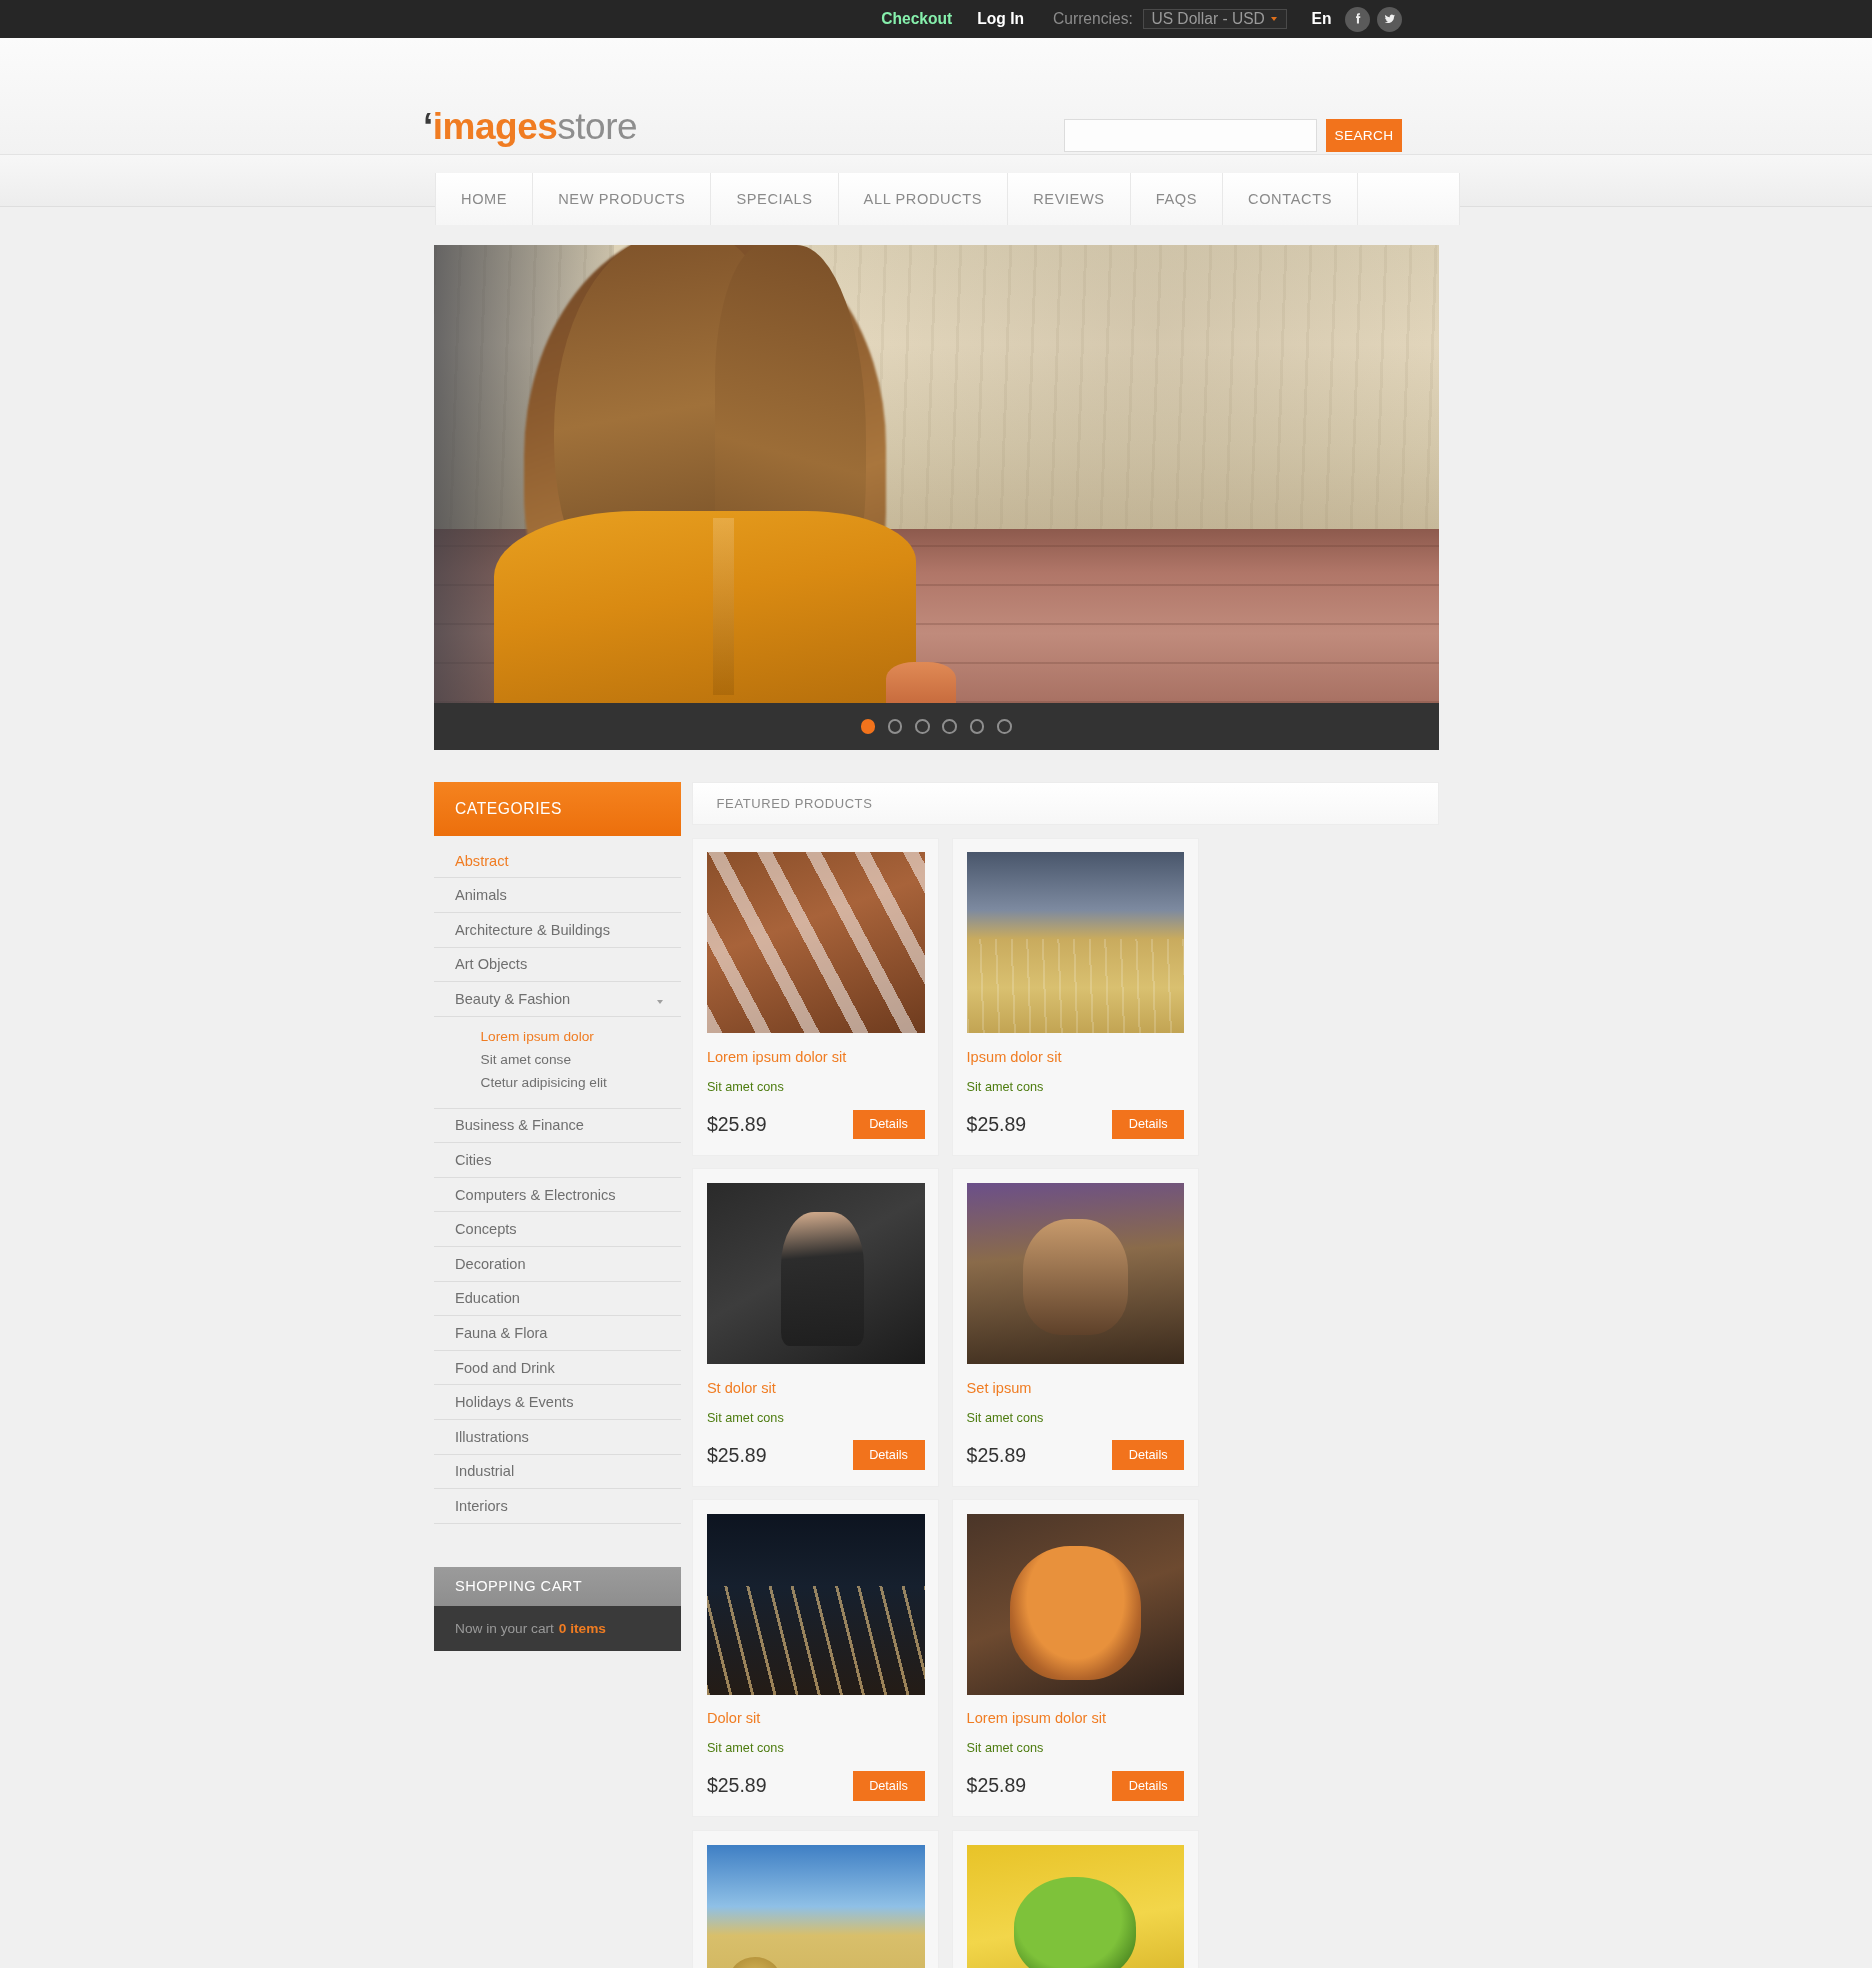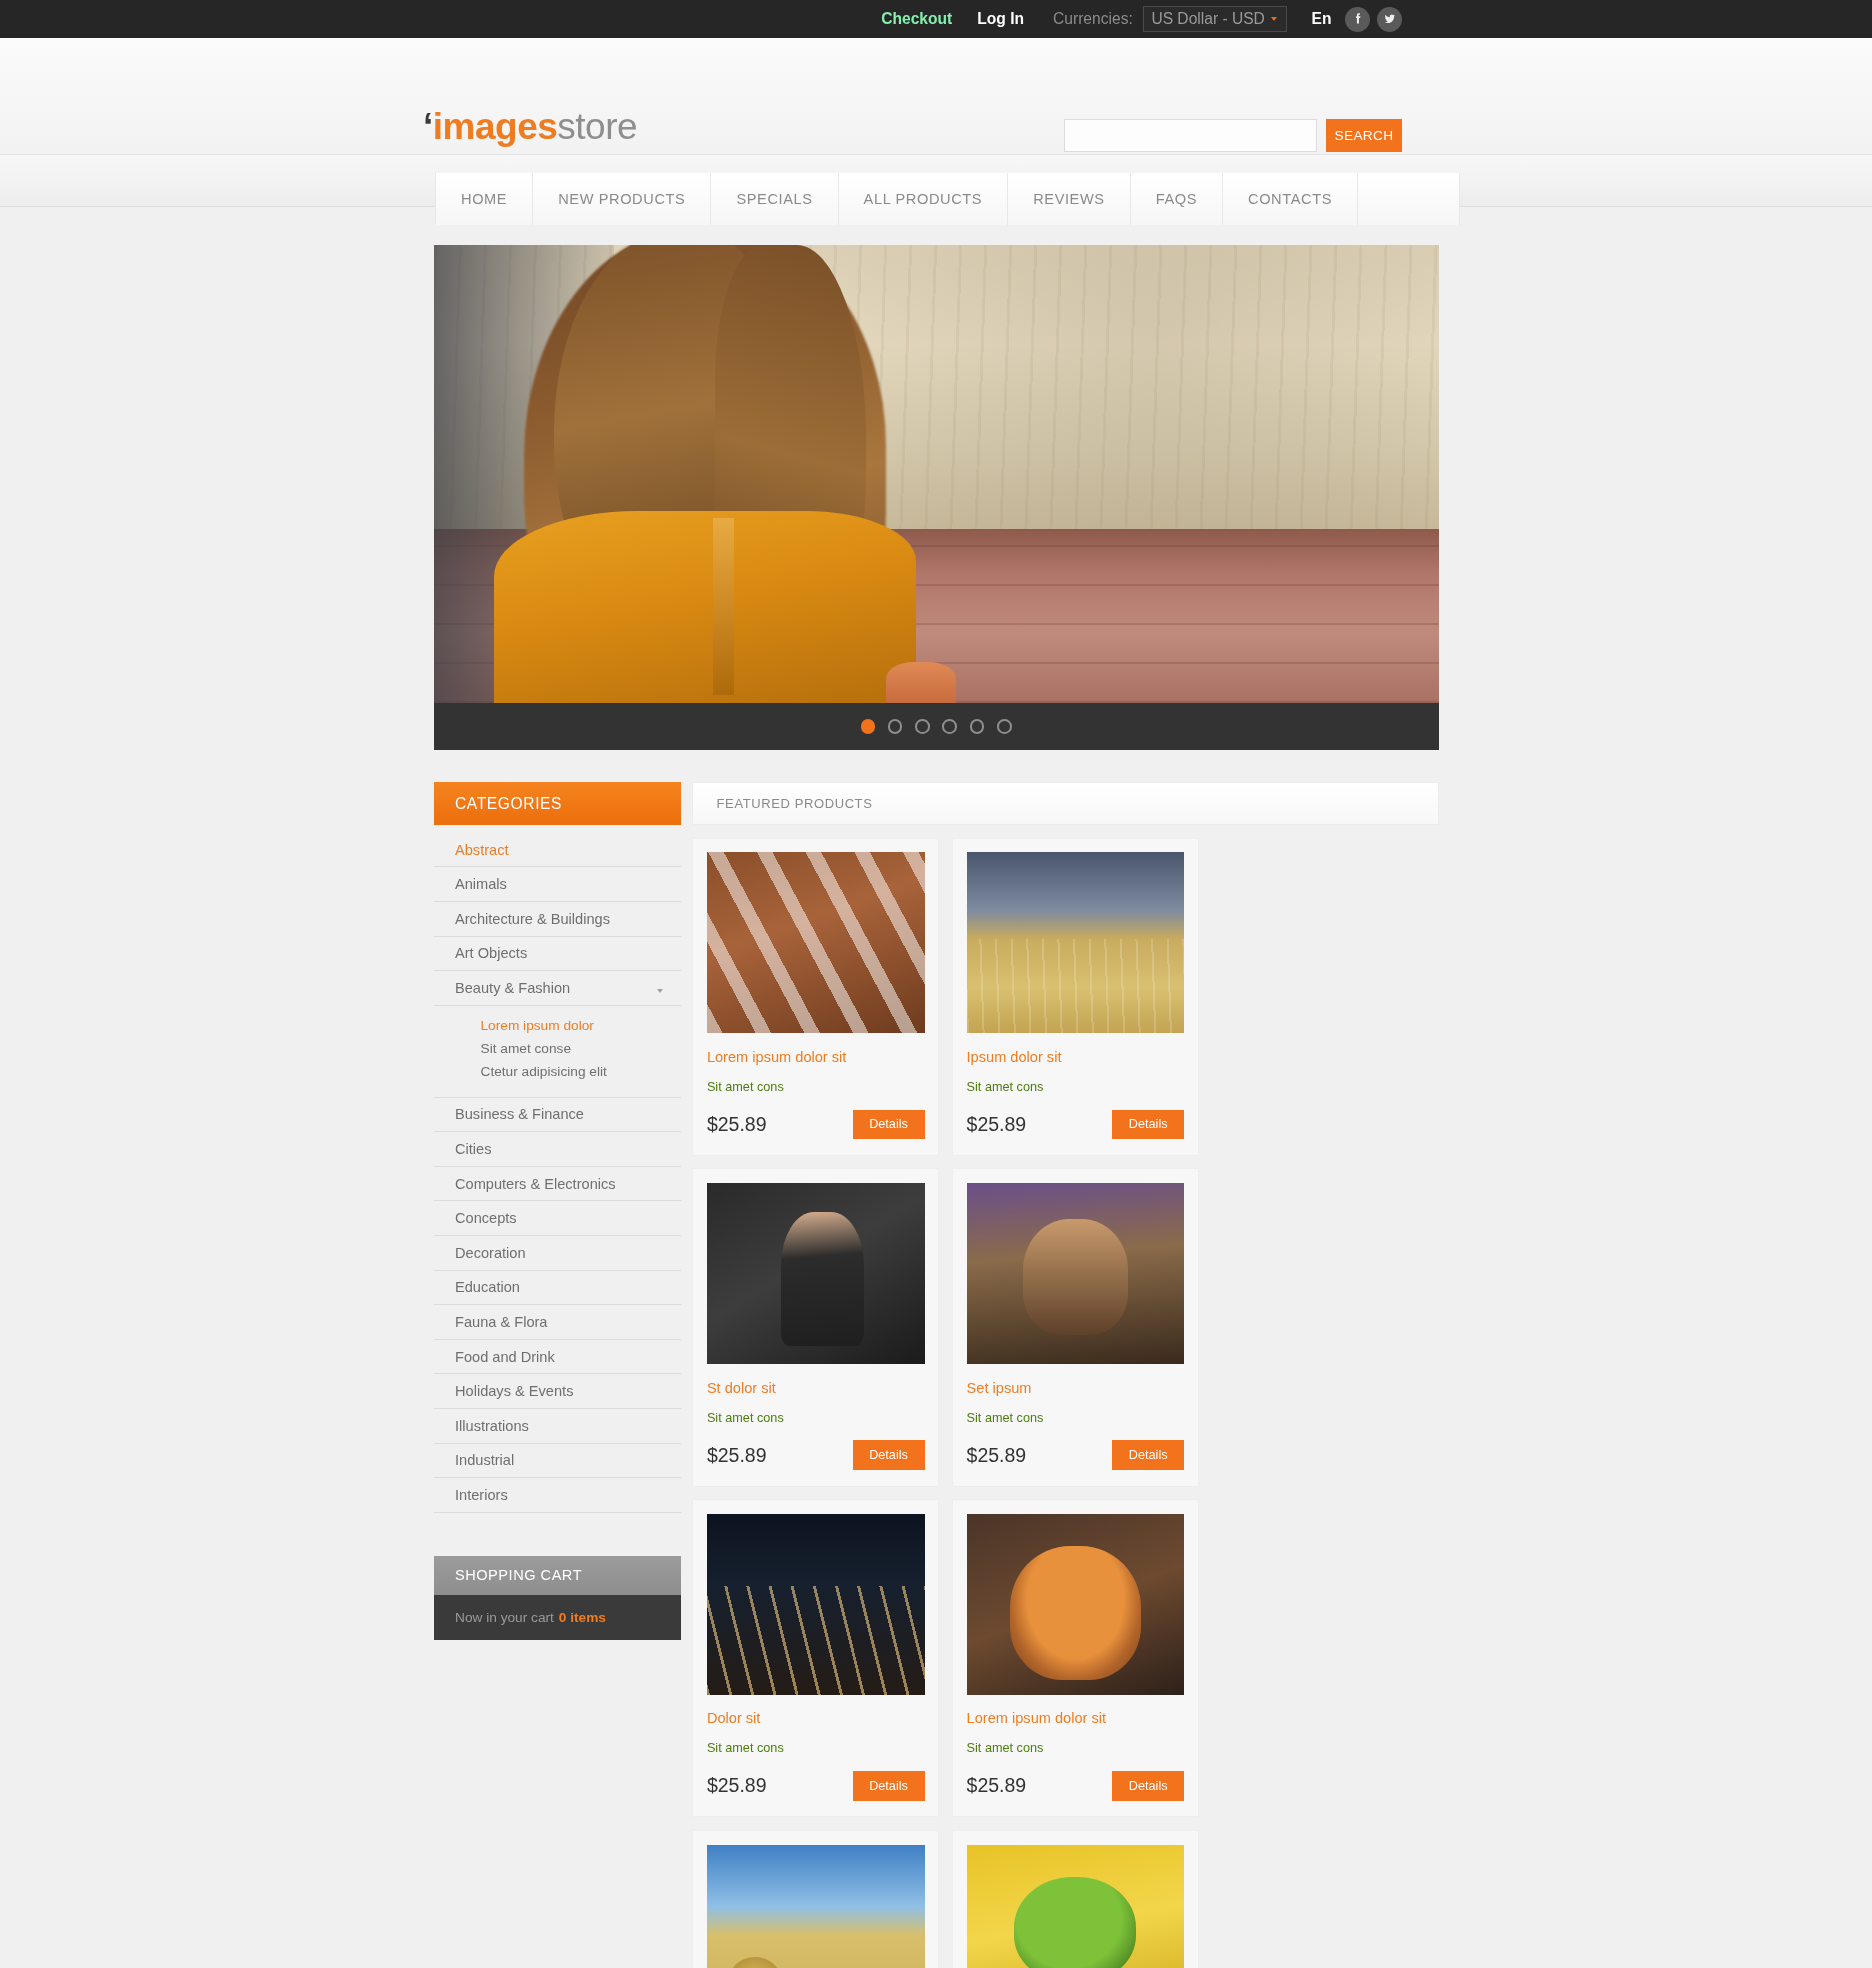--- a/index.html
+++ b/index.html
@@ -14,21 +14,21 @@
   .topbar {
     height: 38px; background: #262626; width: 100%;
     display: flex; align-items: center; justify-content: flex-end;
     padding-right: 470px; gap: 0;
   }
   .topbar a, .topbar span { font-size: 15.6px; }
   .tb-checkout { color: #86efac; font-weight: bold; text-decoration: none; margin-right: 25px; }
   .tb-login { color: #ffffff; font-weight: bold; text-decoration: none; margin-right: 29px; }
   .tb-curlabel { color: #8c8c8c; margin-right: 9.8px; }
   .currency-select {
-    width: 144px; height: 26px; border: 1px solid #4a4a4a; background: #2b2b2b;
+    width: 144px; height: 20px; border: 1px solid #4a4a4a; background: #2b2b2b;
     display: flex; align-items: center; padding: 0 7.8px; position: relative;
   }
   .currency-value { color: #9a9a9a; font-size: 13.7px; }
   .currency-caret {
     position: absolute; right: 8.8px; top: 50%; transform: translateY(-50%);
     width: 0; height: 0; border-left: 3.9px solid transparent; border-right: 3.9px solid transparent;
     border-top: 4.9px solid #e0701b;
   }
   .tb-lang { color: #ffffff; font-weight: bold; font-size: 14.6px; margin-left: 25px; margin-right: 13.7px; }
   .social { display: flex; gap: 6.8px; }
@@ -115,21 +115,21 @@
     background: #333333; display: flex; align-items: center; justify-content: center; gap: 12.7px; }
   .dot { width: 14.6px; height: 14.6px; border-radius: 50%; border: 2px solid #8e8e8e; box-sizing: border-box; cursor: pointer; }
   .dot.active { background: #f2731c; border-color: #f2731c; }
 
   
   .cols { display: flex; gap: 11.7px; margin-top: 32px; padding-bottom: 45px; }
   .sidebar { width: 247px; flex: none; }
   .main { flex: 1; }
 
   .side-head {
-    height: 43px; background: linear-gradient(180deg,#f5831f 0%,#ec6f0c 100%);
+    height: 54px; background: linear-gradient(180deg,#f5831f 0%,#ec6f0c 100%);
     color: #fff; font-size: 15.6px; letter-spacing: 0.6px; display: flex; align-items: center; padding-left: 21.5px;
   }
   .cat-list { margin-top: 7.8px; }
   .cat-item {
     border-bottom: 1px solid #dcdcdc; padding: 8.8px 0 8.8px 21.5px; font-size: 14.6px; color: #6f6f6f;
     cursor: pointer; position: relative;
   }
   .cat-item.active { color: #f07c22; }
   .cat-item.has-sub .caret {
     position: absolute; right: 17.6px; top: 17.6px; width: 0; height: 0;

